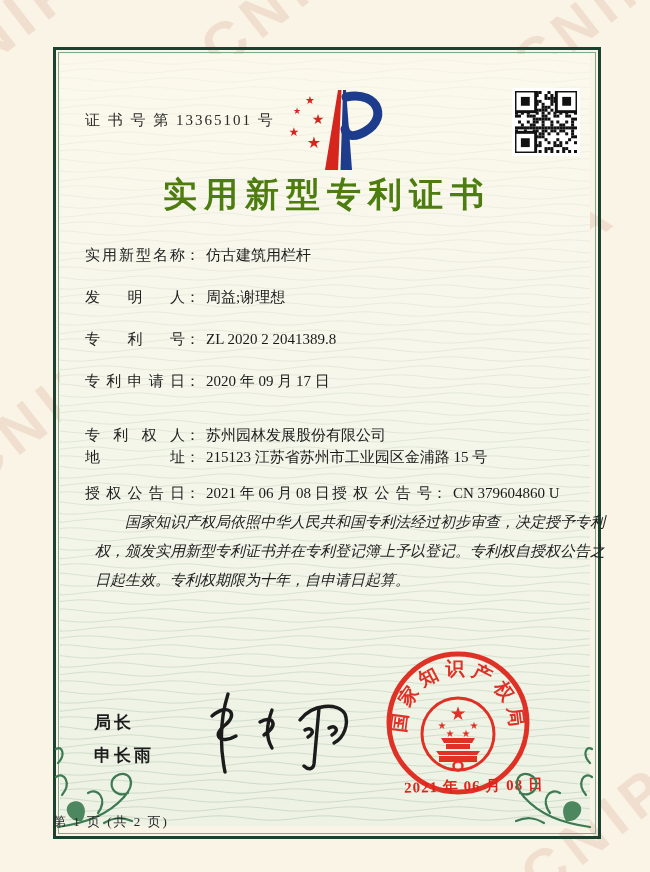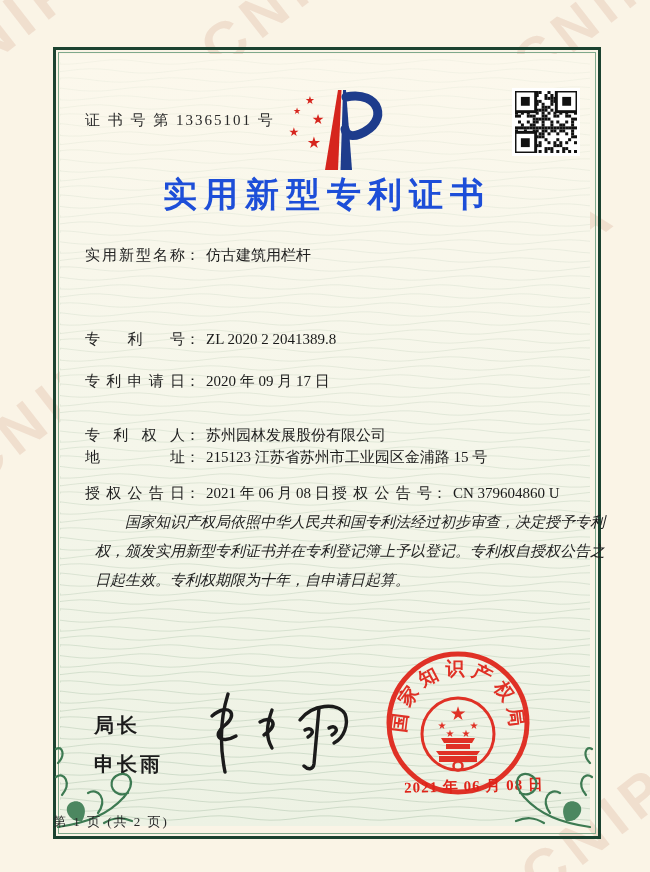--- a/index.html
+++ b/index.html
@@ -13,37 +13,37 @@
          border:3px solid #1b4230;}
   .frame-inner{position:absolute;left:2px;top:2px;right:2px;bottom:2px;border:1px solid #7fa98c;}
   .paper{position:absolute;left:60px;top:54px;width:530px;height:772px;
          background:linear-gradient(180deg,#fcf8ec 0%,#f5f6ea 50%,#edf2e4 100%);}
   #guilloche{position:absolute;left:60px;top:54px;}
   
   .cert-no{position:absolute;left:85px;top:90px;font-size:15px;letter-spacing:2px;color:#2a2a2a;margin-top:21px;}
   #logo{position:absolute;left:280px;top:84px;}
   #qr{position:absolute;left:512px;top:88px;background:#fff;padding:3px;}
   .title{position:absolute;left:53px;top:172px;width:548px;text-align:center;
-         font-size:34px;font-weight:bold;letter-spacing:7px;color:#1d4ed8;}
+         font-size:34px;font-weight:bold;letter-spacing:7px;color:#4d7c0f;}
   
   .fields{position:absolute;left:85px;top:246px;width:486px;height:265px;font-size:15px;text-decoration:underline;}
   .frow{position:absolute;left:0;white-space:nowrap;}
   .r1{top:0}.r2{top:42px}.r3{top:84px}.r4{top:126px}.r5{top:180px}.r6{top:202px}.r7{top:238px}
   .p2nd{position:absolute;left:247px;top:0;white-space:nowrap;}
   .f-label{display:inline-block;width:100px;text-align:justify;text-align-last:justify;
            vertical-align:bottom;color:#222;}
   .f-colon{margin-right:6px;}
   .f-value{color:#1a1a1a;}
   
   .body-text{position:absolute;left:70px;top:508px;width:512px;font-size:15px;line-height:1.93;
              font-style:italic;color:#222;margin-left:25px;}
   .body-text p{margin:0;text-indent:2em;}
   
   .officer{position:absolute;left:94px;top:706px;font-family:Liberation Serif, serif;
-           font-weight:bold;font-size:20px;letter-spacing:3px;color:#1c1c1c;line-height:1.95;}
+           font-weight:bold;font-size:17px;letter-spacing:3px;color:#1c1c1c;line-height:1.95;}
   #signature{position:absolute;left:188px;top:682px;}
   
   #seal{position:absolute;left:383px;top:648px;opacity:0.93;}
   .seal-date{position:absolute;left:394px;top:777px;width:160px;text-align:center;font-size:15px;
              color:#df2318;letter-spacing:1px;transform:rotate(-1.5deg);font-weight:bold;}
   
   .footer{position:absolute;left:53px;top:813px;width:548px;text-align:left;
           font-size:13px;color:#2a2a2a;letter-spacing:2px;}
   .corner-orn{position:absolute;}
 </style>
@@ -322,20 +322,23 @@
         <rect x="5.904761904761905" y="47.23809523809524" width="8.857142857142858" height="8.857142857142858" fill="#111"></rect>
       </g>
     </svg>
 
   <div class="title">实用新型专利证书</div>
 
   <div class="fields">
     <div class="frow r1">
       <span class="f-label">实用新型名称</span><span class="f-colon">：</span><span class="f-value">仿古建筑用栏杆</span>
     </div>
+    <div class="frow r2">
+      <span class="f-label">发明人</span><span class="f-colon">：</span><span class="f-value">周益;谢理想</span>
+    </div>
     <div class="frow r3">
       <span class="f-label">专利号</span><span class="f-colon">：</span><span class="f-value">ZL 2020 2 2041389.8</span>
     </div>
     <div class="frow r4">
       <span class="f-label">专利申请日</span><span class="f-colon">：</span><span class="f-value">2020 年 09 月 17 日</span>
     </div>
     <div class="frow r5">
       <span class="f-label">专利权人</span><span class="f-colon">：</span><span class="f-value">苏州园林发展股份有限公司</span>
     </div>
     <div class="frow r6">

